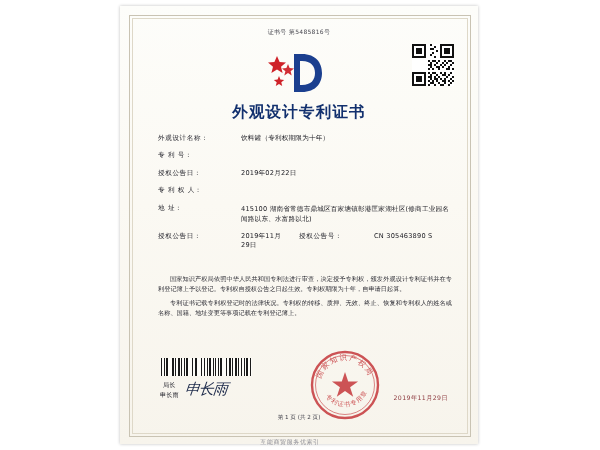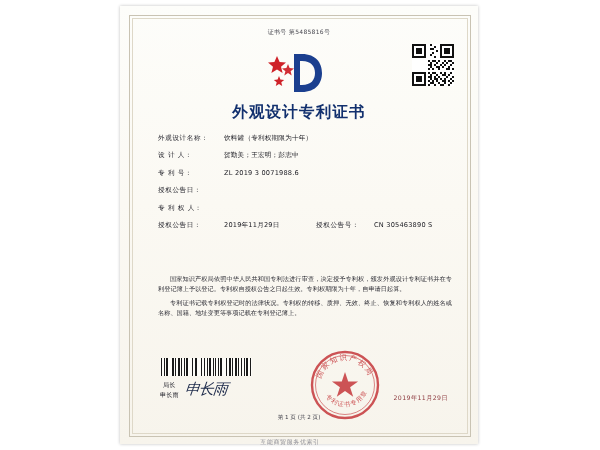--- a/index.html
+++ b/index.html
@@ -97,20 +97,21 @@
     right: 26px;
     top: 128px;
   }
   .f-row {
     display: flex;
     align-items: flex-start;
     margin-bottom: 7.5px;
     font-size: 6.6px;
     color: #2a2a33;
     line-height: 1.5;
+    gap: 17px;
   }
   .f-label {
     width: 66px;
     flex: 0 0 66px;
     letter-spacing: 0.6px;
     color: #24242c;
   }
   .f-value {
     flex: 1 1 auto;
     color: #1b1b22;
@@ -317,32 +318,32 @@
       </div>
 
       <div id="title">外观设计专利证书</div>
 
       <div id="fields">
         <div class="f-row">
           <div class="f-label">外观设计名称：</div>
           <div class="f-value">饮料罐（专利权期限为十年）</div>
         </div>
         <div class="f-row">
-          <div class="f-label">设 计 人：</div>
-          <div class="f-value">贺勤美；王宏明；彭志中</div>
-        </div>
-        <div class="f-row">
           <div class="f-label">专 利 号：</div>
-          <div class="f-value">ZL 2019 3 0071988.6</div>
         </div>
         <div class="f-row">
           <div class="f-label">授权公告日：</div>
+          <div class="f-value">2019年02月22日</div>
         </div>
         <div class="f-row">
           <div class="f-label">专 利 权 人：</div>
+        </div>
+        <div class="f-row">
+          <div class="f-label">地        址：</div>
+          <div class="f-value two-line">415100 湖南省常德市鼎城区百家塘镇彰港匡家湖社区(修商工业园名闻路以东、水富路以北)</div>
         </div>
         <div class="f-row">
           <div class="f-label">授权公告日：</div>
           <div class="f-value">2019年11月29日</div>
           <div class="f-label" style="width:58px;flex:0 0 58px;">授权公告号：</div>
           <div class="f-value" style="flex:0 0 78px;">CN 305463890 S</div>
         </div>
       </div>
 
       <div id="body-text">

